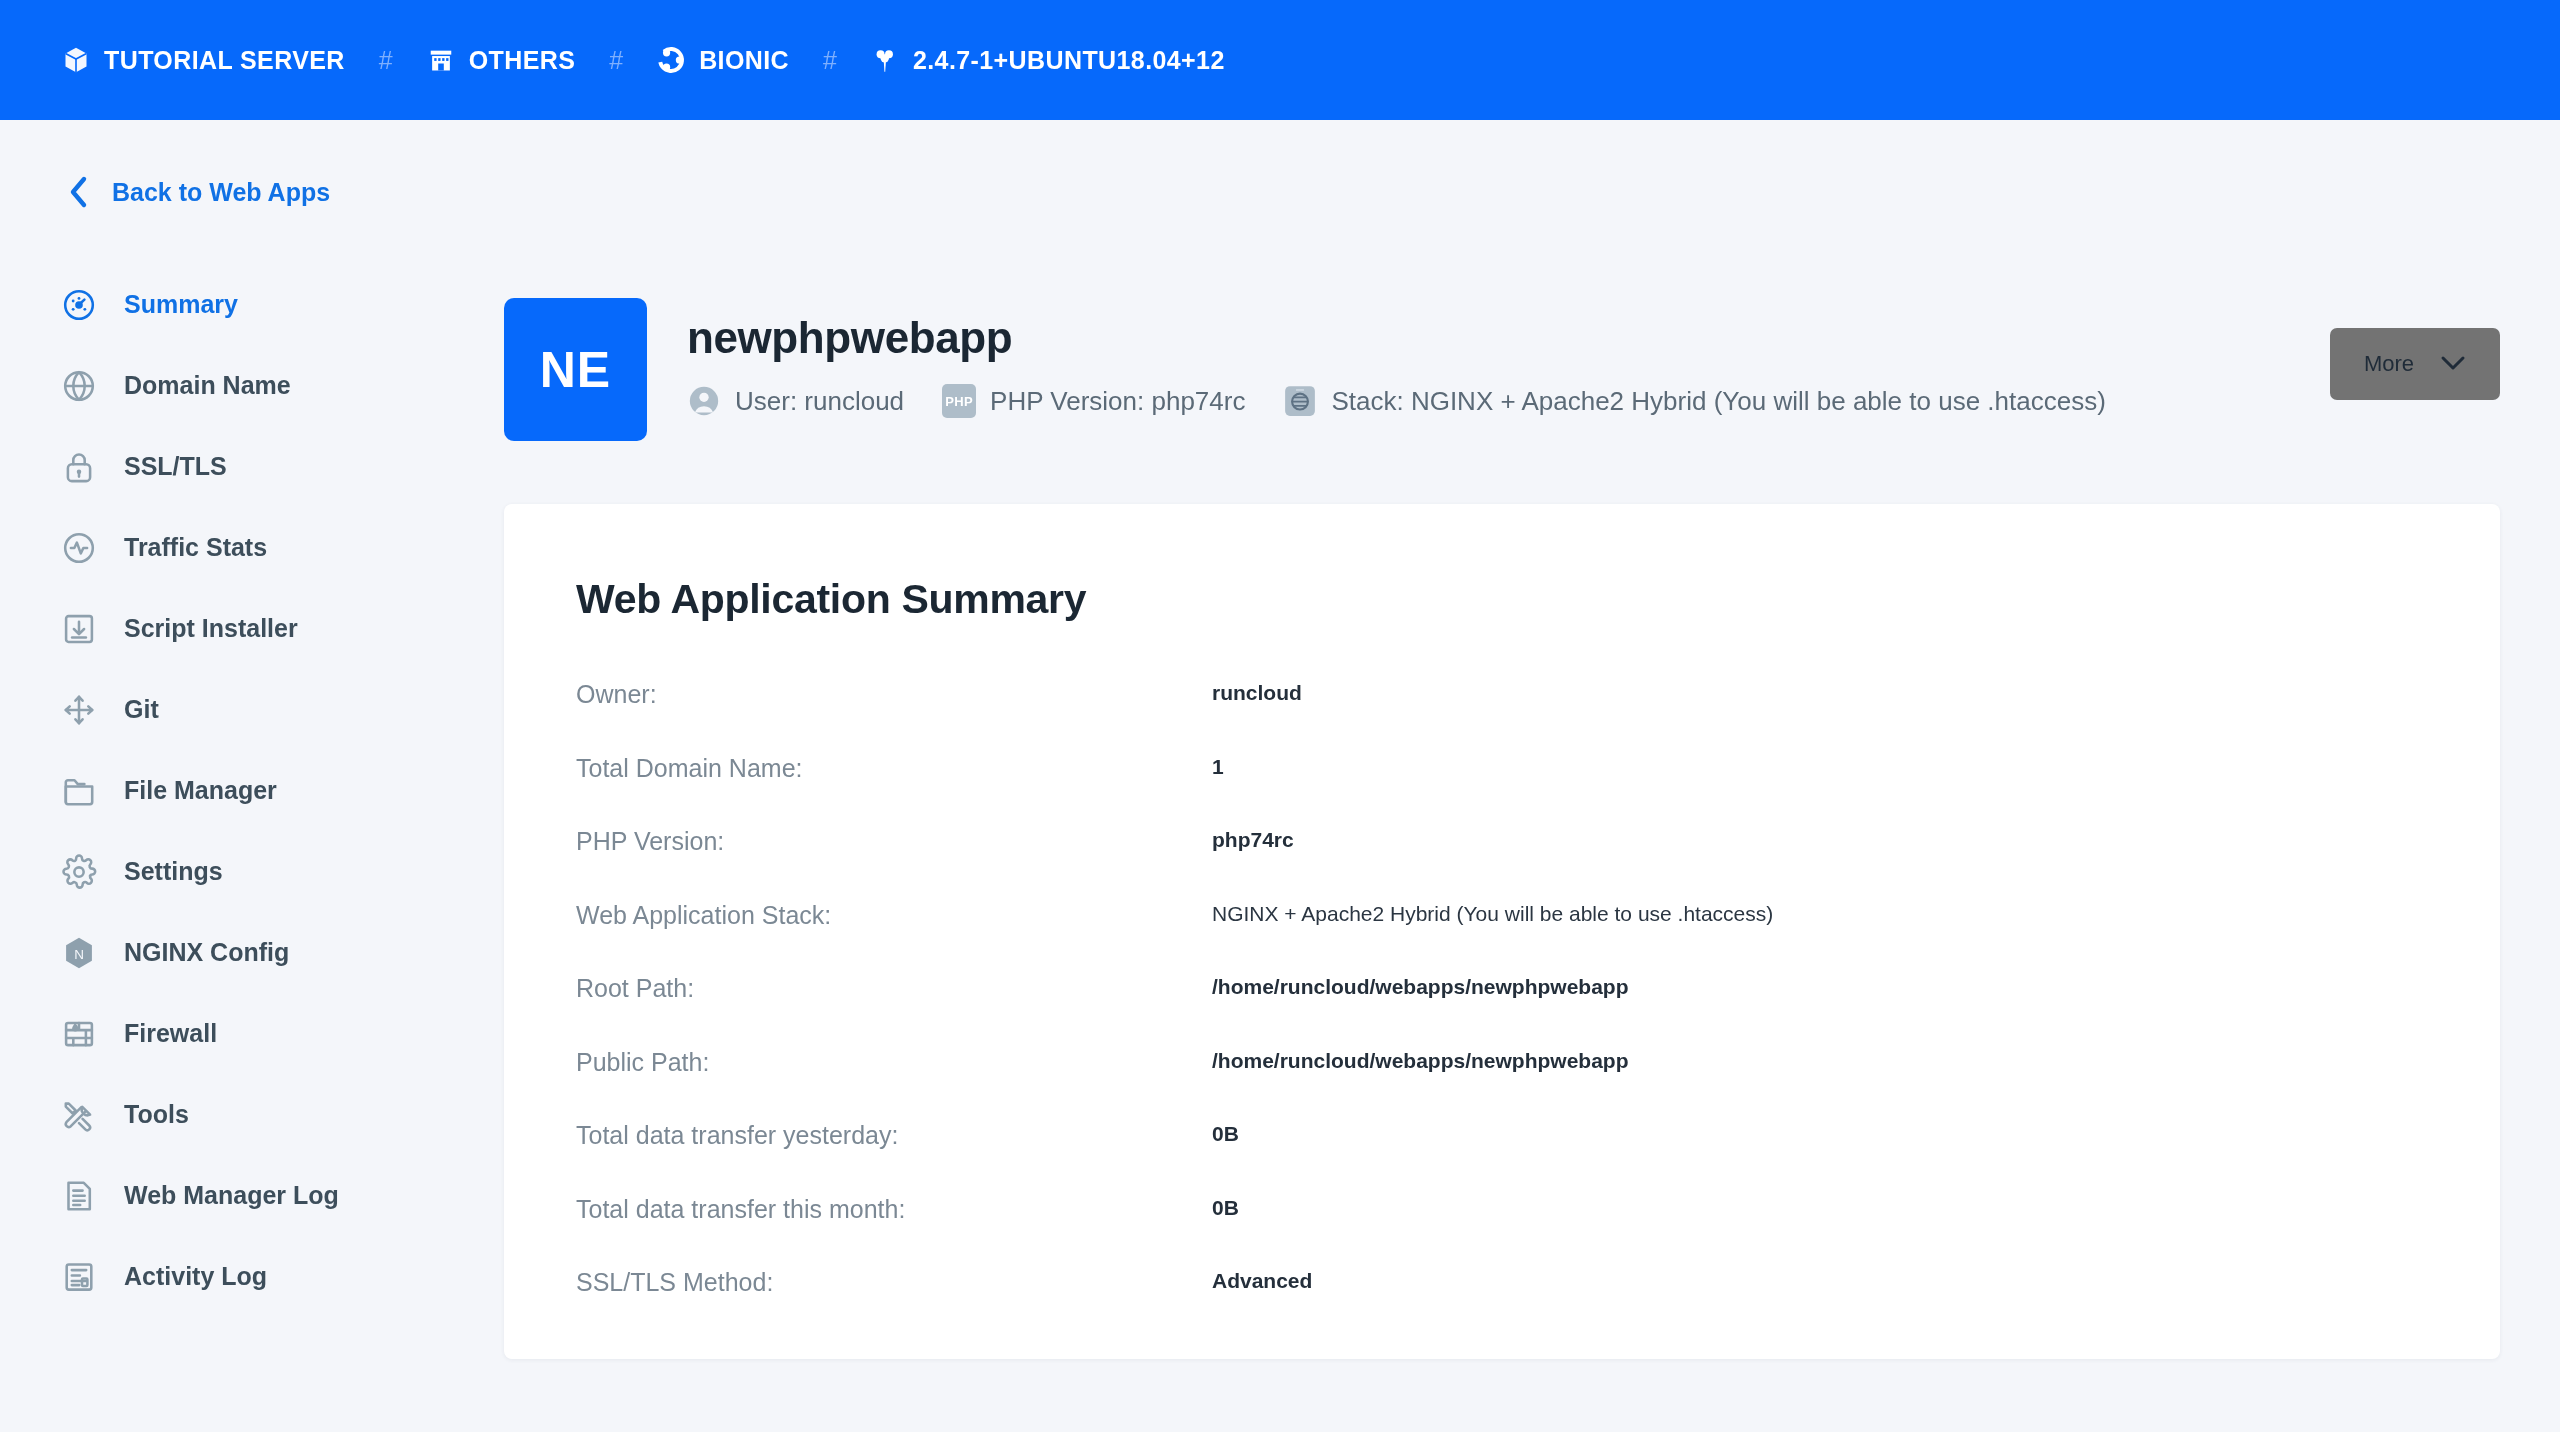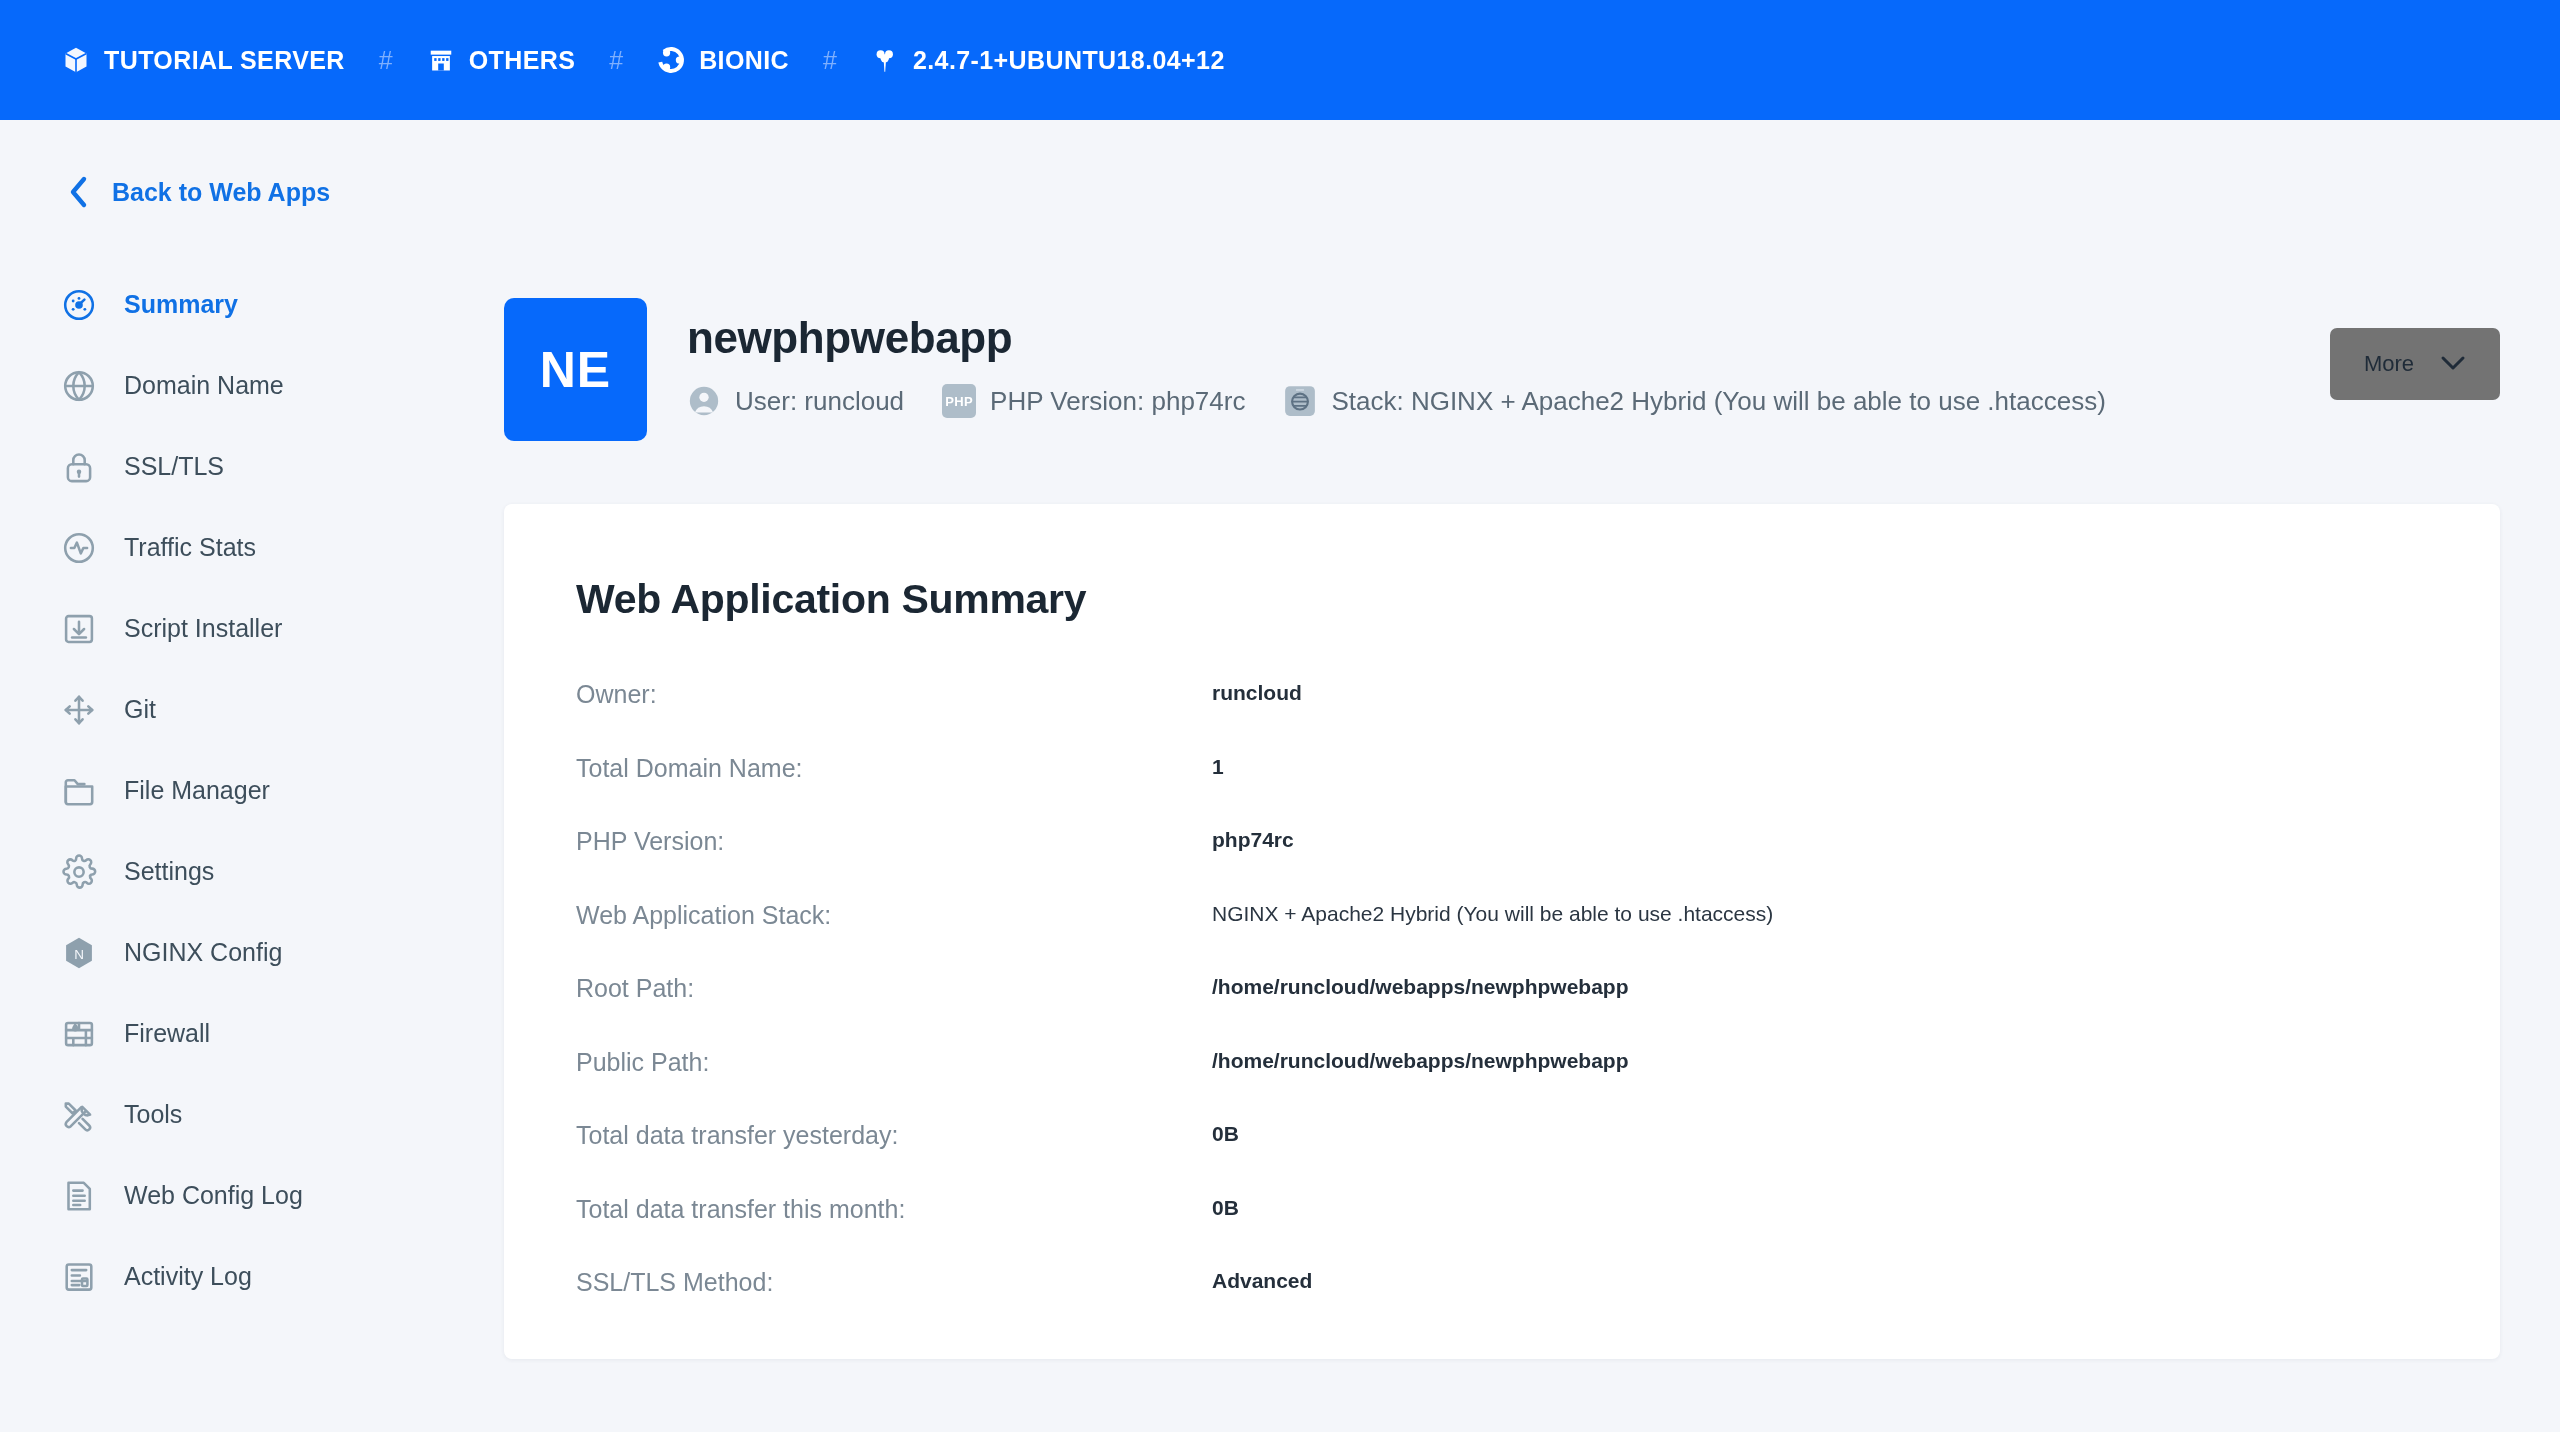--- a/index.html
+++ b/index.html
@@ -42,21 +42,21 @@
   .navlist{ margin-top:44px; }
   .navitem{
     display:flex; align-items:center; gap:26px;
     height:81px; padding-left:60px; cursor:pointer;
   }
   .navitem .ic{
     width:38px; height:38px; flex:0 0 38px;
     display:flex; align-items:center; justify-content:center;
     color:#8ea0ad;
   }
-  .navitem .lb{ font-size:25px; color:#3d4e5b; font-weight:400; }
+  .navitem .lb{ font-size:25px; color:#3d4e5b; font-weight:700; }
   .navitem.active .ic{ color:#1071e5; }
   .navitem.active .lb{ color:#1071e5; font-weight:700; }
 
   
   .main{ flex:1; padding-top:10px; padding-right:60px; min-width:0; }
   .apphead-inner{
     display:flex; align-items:flex-start; width:100%;
     padding-top:168px;
   }
   .avatar{
@@ -305,21 +305,21 @@
           </span>
           <span class="lb">Tools</span>
         </div>
         <div class="navitem">
           <span class="ic">
             <svg width="36" height="36" viewBox="0 0 24 24" fill="none" stroke="#8ea0ad" stroke-width="1.7" stroke-linecap="round" stroke-linejoin="round">
               <path d="M5 3.2h10.2l4 4v13.6H5z"></path>
               <path d="M8.2 8.4h6.2M8.2 11.8h7.6M8.2 15.2h7.6M8.2 18h4.6"></path>
             </svg>
           </span>
-          <span class="lb">Web Config Log</span>
+          <span class="lb">Web Manager Log</span>
         </div>
         <div class="navitem">
           <span class="ic">
             <svg width="36" height="36" viewBox="0 0 24 24" fill="none" stroke="#8ea0ad" stroke-width="1.7" stroke-linecap="round" stroke-linejoin="round">
               <rect x="3.8" y="3.6" width="16.4" height="16.8" rx="1.4"></rect>
               <path d="M7.2 7.4h9.6M7.2 11h5.4M7.2 14.6h9.6M7.2 17.4h5"></path>
               <rect x="14" y="13" width="3.6" height="5" rx=".6"></rect>
             </svg>
           </span>
           <span class="lb">Activity Log</span>

